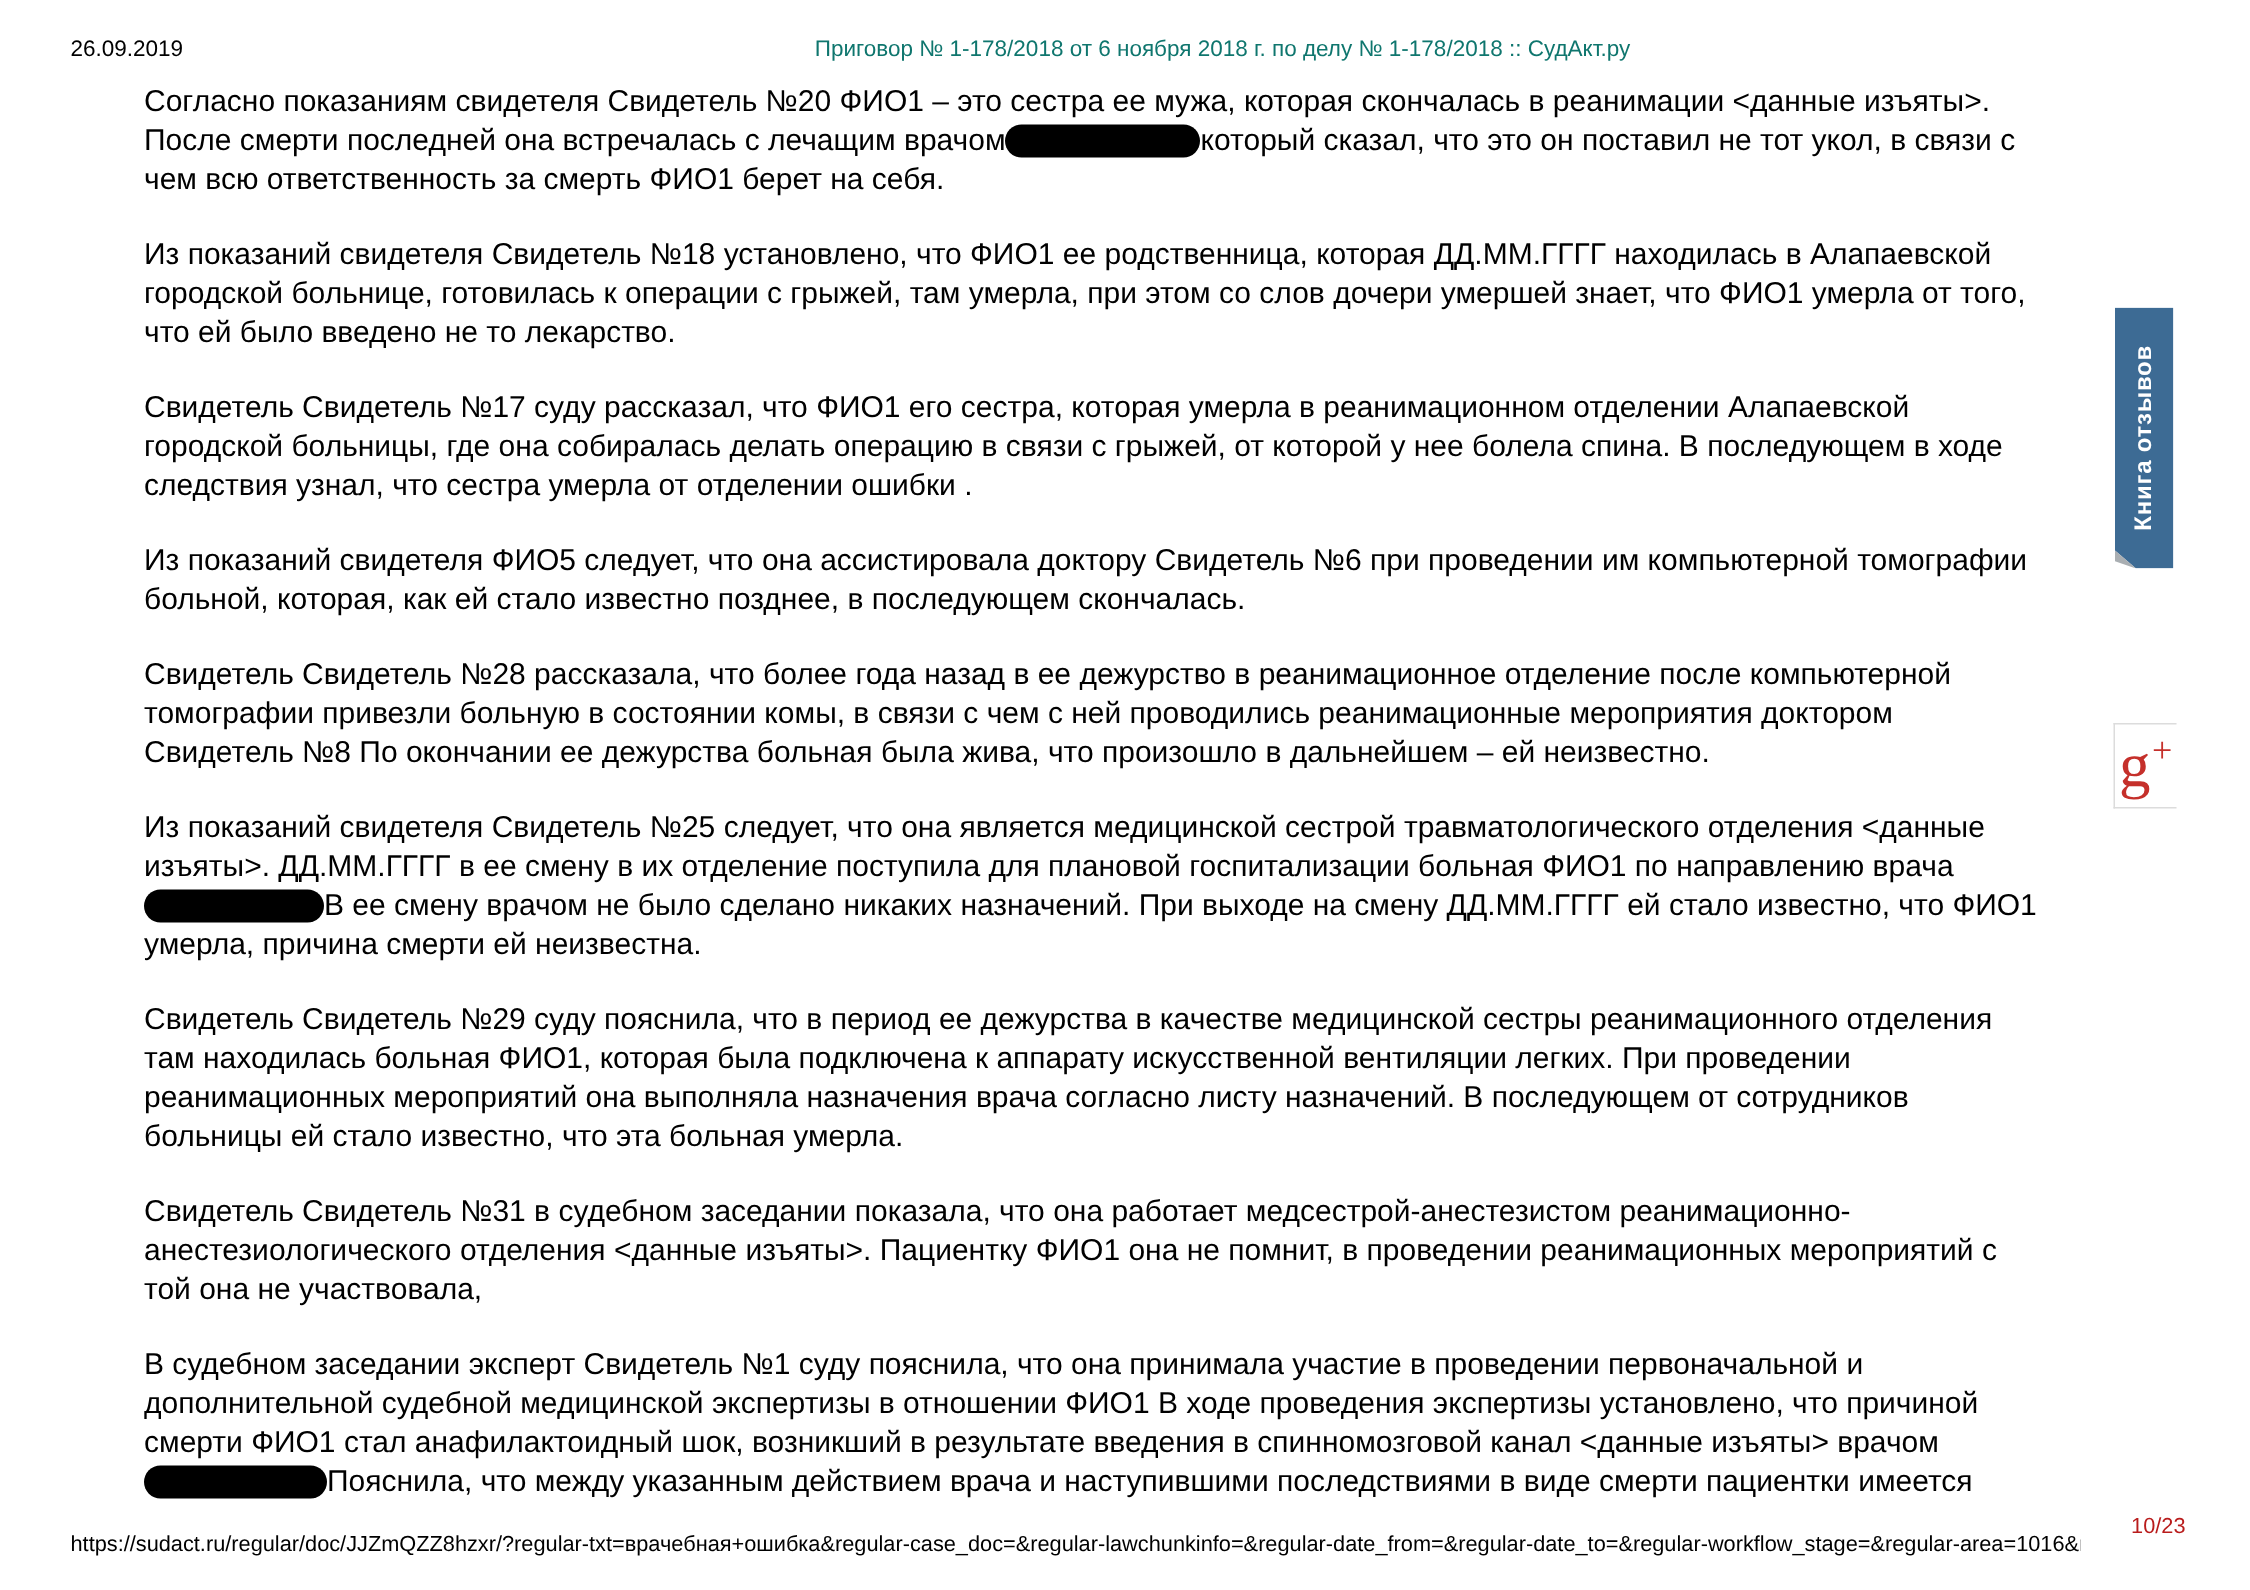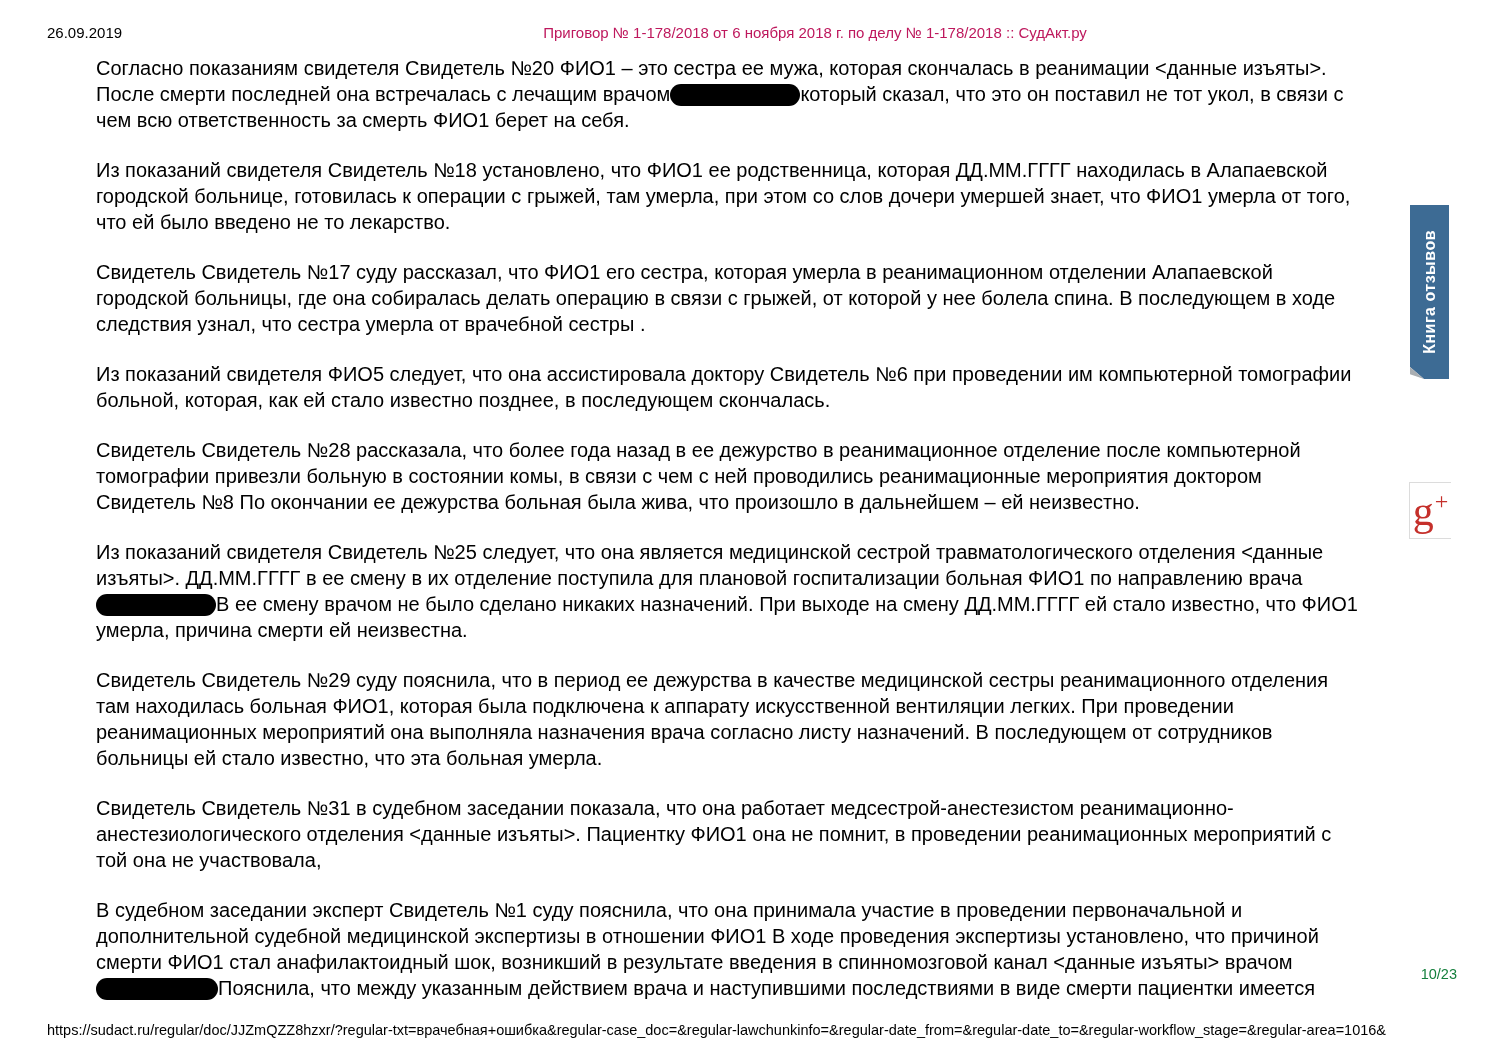--- a/index.html
+++ b/index.html
@@ -11,30 +11,30 @@
     font-family:"Liberation Sans", sans-serif;
     color:#000000;
   }
   
   .hdr-date{
     position:absolute;left:47px;top:24px;
     font-size:15px;color:#000;
   }
   .hdr-title{
     position:absolute;left:140px;right:10px;top:24px;
-    text-align:center;font-size:15px;color:#be185d;white-space:nowrap;
+    text-align:center;font-size:15px;color:#0f766e;white-space:nowrap;
   }
   .ftr-url{
     position:absolute;left:47px;top:1022px;
     font-size:14.5px;color:#000;white-space:nowrap;
     max-width:1340px;overflow:hidden;
   }
   .ftr-page{
-    position:absolute;right:43px;top:966px;
-    font-size:14.5px;color:#15803d;
+    position:absolute;right:43px;top:1010px;
+    font-size:14.5px;color:#b91c1c;
   }
   
   .doc{
     position:absolute;left:96px;top:55px;width:1262px;
     font-size:20px;line-height:26px;color:#000;
   }
   .doc p{margin:0 0 24px 0;padding:0;}
   .doc b{font-weight:normal;}
   .redact{
     display:inline-block;
@@ -89,21 +89,21 @@
 <body>
 
 <div class="page">
 
   <div class="hdr-date">26.09.2019</div>
   <div class="hdr-title">Приговор № 1-178/2018 от 6 ноября 2018 г. по делу № 1-178/2018 :: СудАкт.ру</div>
 
   <div class="doc">
       <p><span>Согласно показаниям свидетеля Свидетель №20 ФИО1 – это сестра ее мужа, которая скончалась в реанимации &lt;данные изъяты&gt;. После смерти последней она встречалась с лечащим </span><b>врачом</b><span class="redact" style="width: 130px;"></span><span>который сказал, что это он поставил не тот укол, в связи с чем всю ответственность за смерть ФИО1 берет на себя.</span></p>
       <p><span>Из показаний свидетеля Свидетель №18 установлено, что ФИО1 ее родственница, которая ДД.ММ.ГГГГ находилась в Алапаевской городской больнице, готовилась к операции с грыжей, там умерла, при этом со слов дочери умершей знает, что ФИО1 умерла от того, что ей было введено не то лекарство.</span></p>
-      <p><span>Свидетель Свидетель №17 суду рассказал, что ФИО1 его сестра, которая умерла в реанимационном отделении Алапаевской городской больницы, где она собиралась делать операцию в связи с грыжей, от которой у нее болела спина. В последующем в ходе следствия узнал, что сестра умерла от </span><b>врачебной сестры</b><span> .</span></p>
+      <p><span>Свидетель Свидетель №17 суду рассказал, что ФИО1 его сестра, которая умерла в реанимационном отделении Алапаевской городской больницы, где она собиралась делать операцию в связи с грыжей, от которой у нее болела спина. В последующем в ходе следствия узнал, что сестра умерла от </span><b>отделении ошибки</b><span> .</span></p>
       <p><span>Из показаний свидетеля ФИО5 следует, что она ассистировала доктору Свидетель №6 при проведении им компьютерной томографии больной, которая, как ей стало известно позднее, в последующем скончалась.</span></p>
       <p><span>Свидетель Свидетель №28 рассказала, что более года назад в ее дежурство в реанимационное отделение после компьютерной томографии привезли больную в состоянии комы, в связи с чем с ней проводились реанимационные мероприятия доктором Свидетель №8 По окончании ее дежурства больная была жива, что произошло в дальнейшем – ей неизвестно.</span></p>
       <p><span>Из показаний свидетеля Свидетель №25 следует, что она является медицинской сестрой травматологического отделения &lt;данные изъяты&gt;. ДД.ММ.ГГГГ в ее смену в их отделение поступила для плановой госпитализации больная ФИО1 по направлению </span><b>врача</b><span> </span><span class="redact" style="width: 120px;"></span><span>В ее смену </span><b>врачом</b><span> не было сделано никаких назначений. При выходе на смену ДД.ММ.ГГГГ ей стало известно, что ФИО1 умерла, причина смерти ей неизвестна.</span></p>
       <p><span>Свидетель Свидетель №29 суду пояснила, что в период ее дежурства в качестве медицинской сестры реанимационного отделения там находилась больная ФИО1, которая была подключена к аппарату искусственной вентиляции легких. При проведении реанимационных мероприятий она выполняла назначения </span><b>врача</b><span> согласно листу назначений. В последующем от сотрудников больницы ей стало известно, что эта больная умерла.</span></p>
       <p><span>Свидетель Свидетель №31 в судебном заседании показала, что она работает медсестрой-анестезистом реанимационно-анестезиологического отделения &lt;данные изъяты&gt;. Пациентку ФИО1 она не помнит, в проведении реанимационных мероприятий с той она не участвовала,</span></p>
       <p><span>В судебном заседании эксперт Свидетель №1 суду пояснила, что она принимала участие в проведении первоначальной и дополнительной судебной медицинской экспертизы в отношении ФИО1 В ходе проведения экспертизы установлено, что причиной смерти ФИО1 стал анафилактоидный шок, возникший в результате введения в спинномозговой канал &lt;данные изъяты&gt; </span><b>врачом</b><span> </span><span class="redact" style="width: 122px;"></span><span>Пояснила, что между указанным действием </span><b>врача</b><span> и наступившими последствиями в виде смерти пациентки имеется</span></p>
     </div>
 
   <div class="tab" style="background: rgb(61, 107, 148);">
     <span class="tab-label">Книга отзывов</span>

